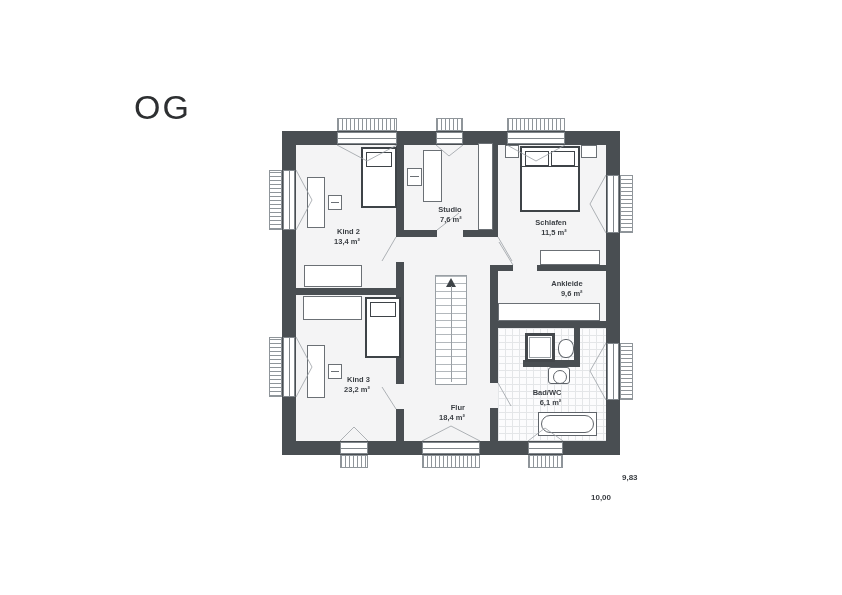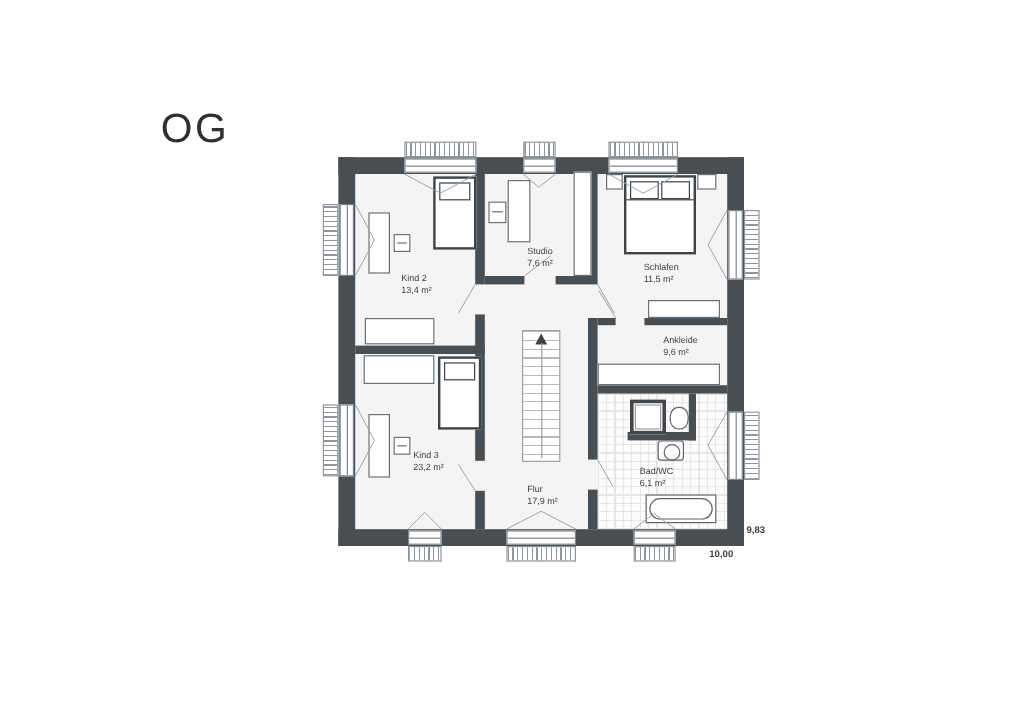--- a/index.html
+++ b/index.html
@@ -65,24 +65,24 @@
   .sink{position:absolute;left:266px;top:236px;width:22px;height:17px;background:#fff;
     border:1px solid #5f646a;box-sizing:border-box;border-radius:3px;}
   .sink-bowl{position:absolute;left:4px;top:2px;width:12px;height:12px;
     border:1px solid #5f646a;border-radius:50%;}
   .tub{position:absolute;left:256px;top:281px;width:59px;height:24px;background:#fff;
     border:1px solid #5f646a;box-sizing:border-box;}
   .tub-in{position:absolute;inset:2px;border:1px solid #5f646a;border-radius:9px;}
   
   .lines{position:absolute;left:0;top:0;width:338px;height:324px;}
   
-  .rlabel{position:absolute;transform:translate(-50%,-50%);text-align:left;
-    font-size:7.5px;font-weight:normal;color:var(--text);line-height:10px;white-space:nowrap;}
+  .rlabel{position:absolute;transform:translate(-50%,-50%);text-align:right;
+    font-size:7.5px;font-weight:bold;color:var(--text);line-height:10px;white-space:nowrap;}
   .rlabel span{display:block;}
-  .dim{position:absolute;font-size:8px;font-weight:bold;color:var(--text);white-space:nowrap;}
+  .dim{position:absolute;font-size:8px;font-weight:bold;color:var(--text);white-space:nowrap;margin-top:36px;}
 </style>
 </head>
 <body>
 
 <h1 class="title">OG</h1>
 
 <div class="plan">
 
   <div class="tiles"></div>
 
@@ -197,21 +197,21 @@
   <div class="rlabel" style="left:285px;top:158px">
     <span>Ankleide</span>
     <span>9,6 m²</span>
   </div>
   <div class="rlabel" style="left:75px;top:254px">
     <span>Kind 3</span>
     <span>23,2 m²</span>
   </div>
   <div class="rlabel" style="left:170px;top:282px">
     <span>Flur</span>
-    <span>17,9 m²</span>
+    <span>18,4 m²</span>
   </div>
   <div class="rlabel" style="left:265px;top:267px">
     <span>Bad/WC</span>
     <span>6,1 m²</span>
   </div>
 </div>
 
 <div class="dim" style="left:622px;top:437px">9,83</div>
 <div class="dim" style="left:591px;top:457px">10,00</div>
 

